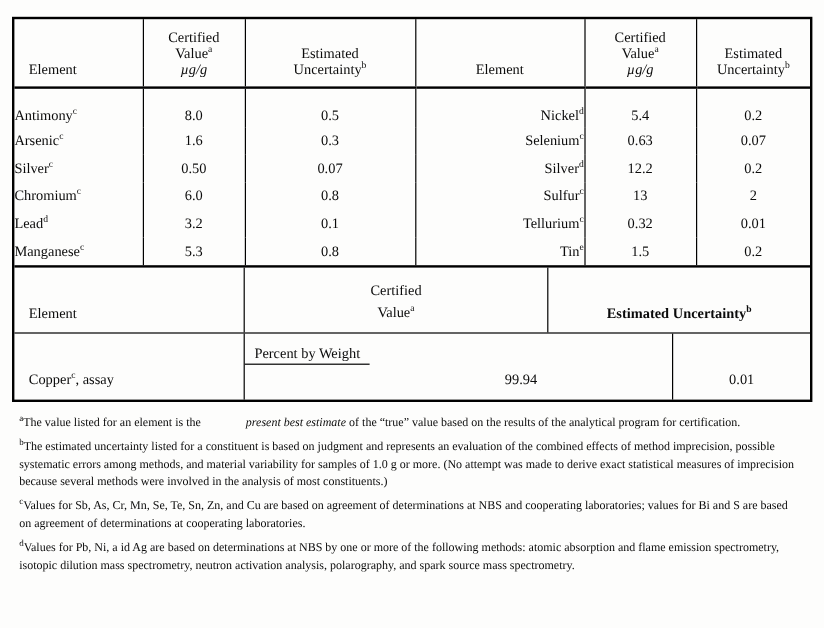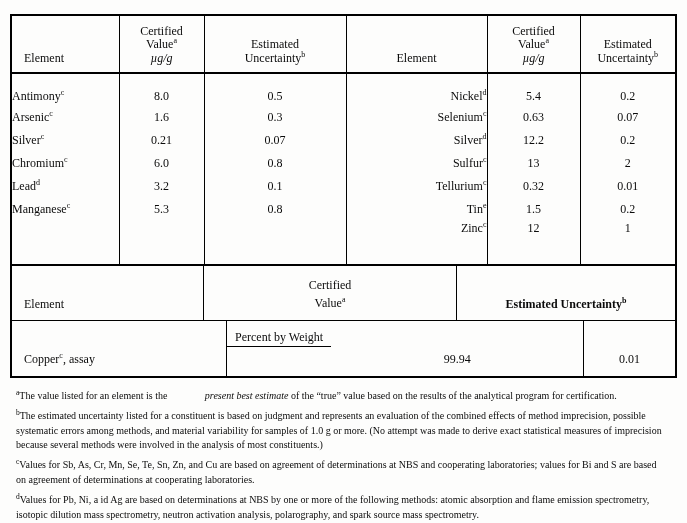--- a/index.html
+++ b/index.html
@@ -59,21 +59,21 @@
   .mid .m2 { width:253px; border-right:1px solid #000; display:flex; flex-direction:column; justify-content:flex-end; align-items:center; padding-bottom:8px; line-height:1.5; }
   .mid .m3 { flex:1; display:flex; align-items:flex-end; justify-content:center; padding-bottom:8px;font-weight:bold; }
 
   
   .bot {
     display:flex;
     border-top: 1.5px solid #000;
     height: 56px;
     font-size: 12px;
   }
-  .bot .b1 { width:215px; border-right:1px solid #000; display:flex; align-items:flex-end; padding:0 0 9px 12px; }
+  .bot .b1 { width:192px; border-right:1px solid #000; display:flex; align-items:flex-end; padding:0 0 9px 12px; }
   .bot .bR { flex:1; display:flex; flex-direction:row; }
   .pbw-row { height:26px; display:flex; justify-content:center; align-items:flex-end; }
   .pbw { border-bottom:1.5px solid #000; padding:0 8px 1px 8px; }
   .val-row { flex:1; display:flex;justify-content:flex-end; }
   .val-row .v1 { width:253px; border-right:1px solid #000; display:flex; align-items:flex-end; justify-content:center; padding-bottom:9px; }
   .val-row .v2 { flex:1; display:flex; align-items:flex-end; justify-content:center; padding-bottom:9px; }
 
   
   .footnotes {
     margin: 11px 8px 0 6px;
@@ -126,21 +126,21 @@
       <tr class="body">
         <td class="c1 el"><span>Arsenic</span><sup>c</sup></td>
         <td class="c2 val">1.6</td>
         <td class="c3 val">0.3</td>
         <td class="c4 el2"><span>Selenium</span><sup>c</sup></td>
         <td class="c5 val">0.63</td>
         <td class="c6 val">0.07</td>
       </tr>
       <tr class="body">
         <td class="c1 el"><span>Silver</span><sup>c</sup></td>
-        <td class="c2 val">0.21</td>
+        <td class="c2 val">0.50</td>
         <td class="c3 val">0.07</td>
         <td class="c4 el2"><span>Silver</span><sup>d</sup></td>
         <td class="c5 val">12.2</td>
         <td class="c6 val">0.2</td>
       </tr>
       <tr class="body">
         <td class="c1 el"><span>Chromium</span><sup>c</sup></td>
         <td class="c2 val">6.0</td>
         <td class="c3 val">0.8</td>
         <td class="c4 el2"><span>Sulfur</span><sup>c</sup></td>
@@ -155,28 +155,20 @@
         <td class="c5 val">0.32</td>
         <td class="c6 val">0.01</td>
       </tr>
       <tr class="body">
         <td class="c1 el"><span>Manganese</span><sup>c</sup></td>
         <td class="c2 val">5.3</td>
         <td class="c3 val">0.8</td>
         <td class="c4 el2"><span>Tin</span><sup>e</sup></td>
         <td class="c5 val">1.5</td>
         <td class="c6 val">0.2</td>
-      </tr>
-      <tr class="body last">
-        <td class="c1 el"></td>
-        <td class="c2 val"></td>
-        <td class="c3 val"></td>
-        <td class="c4 el2"><span>Zinc</span><sup>c</sup></td>
-        <td class="c5 val">12</td>
-        <td class="c6 val">1</td>
       </tr>
     </tbody>
       </table>
 
     <div class="mid">
       <div class="m1">
           <span>Element</span>
         </div>
       <div class="m2">
         <div>Certified</div>

